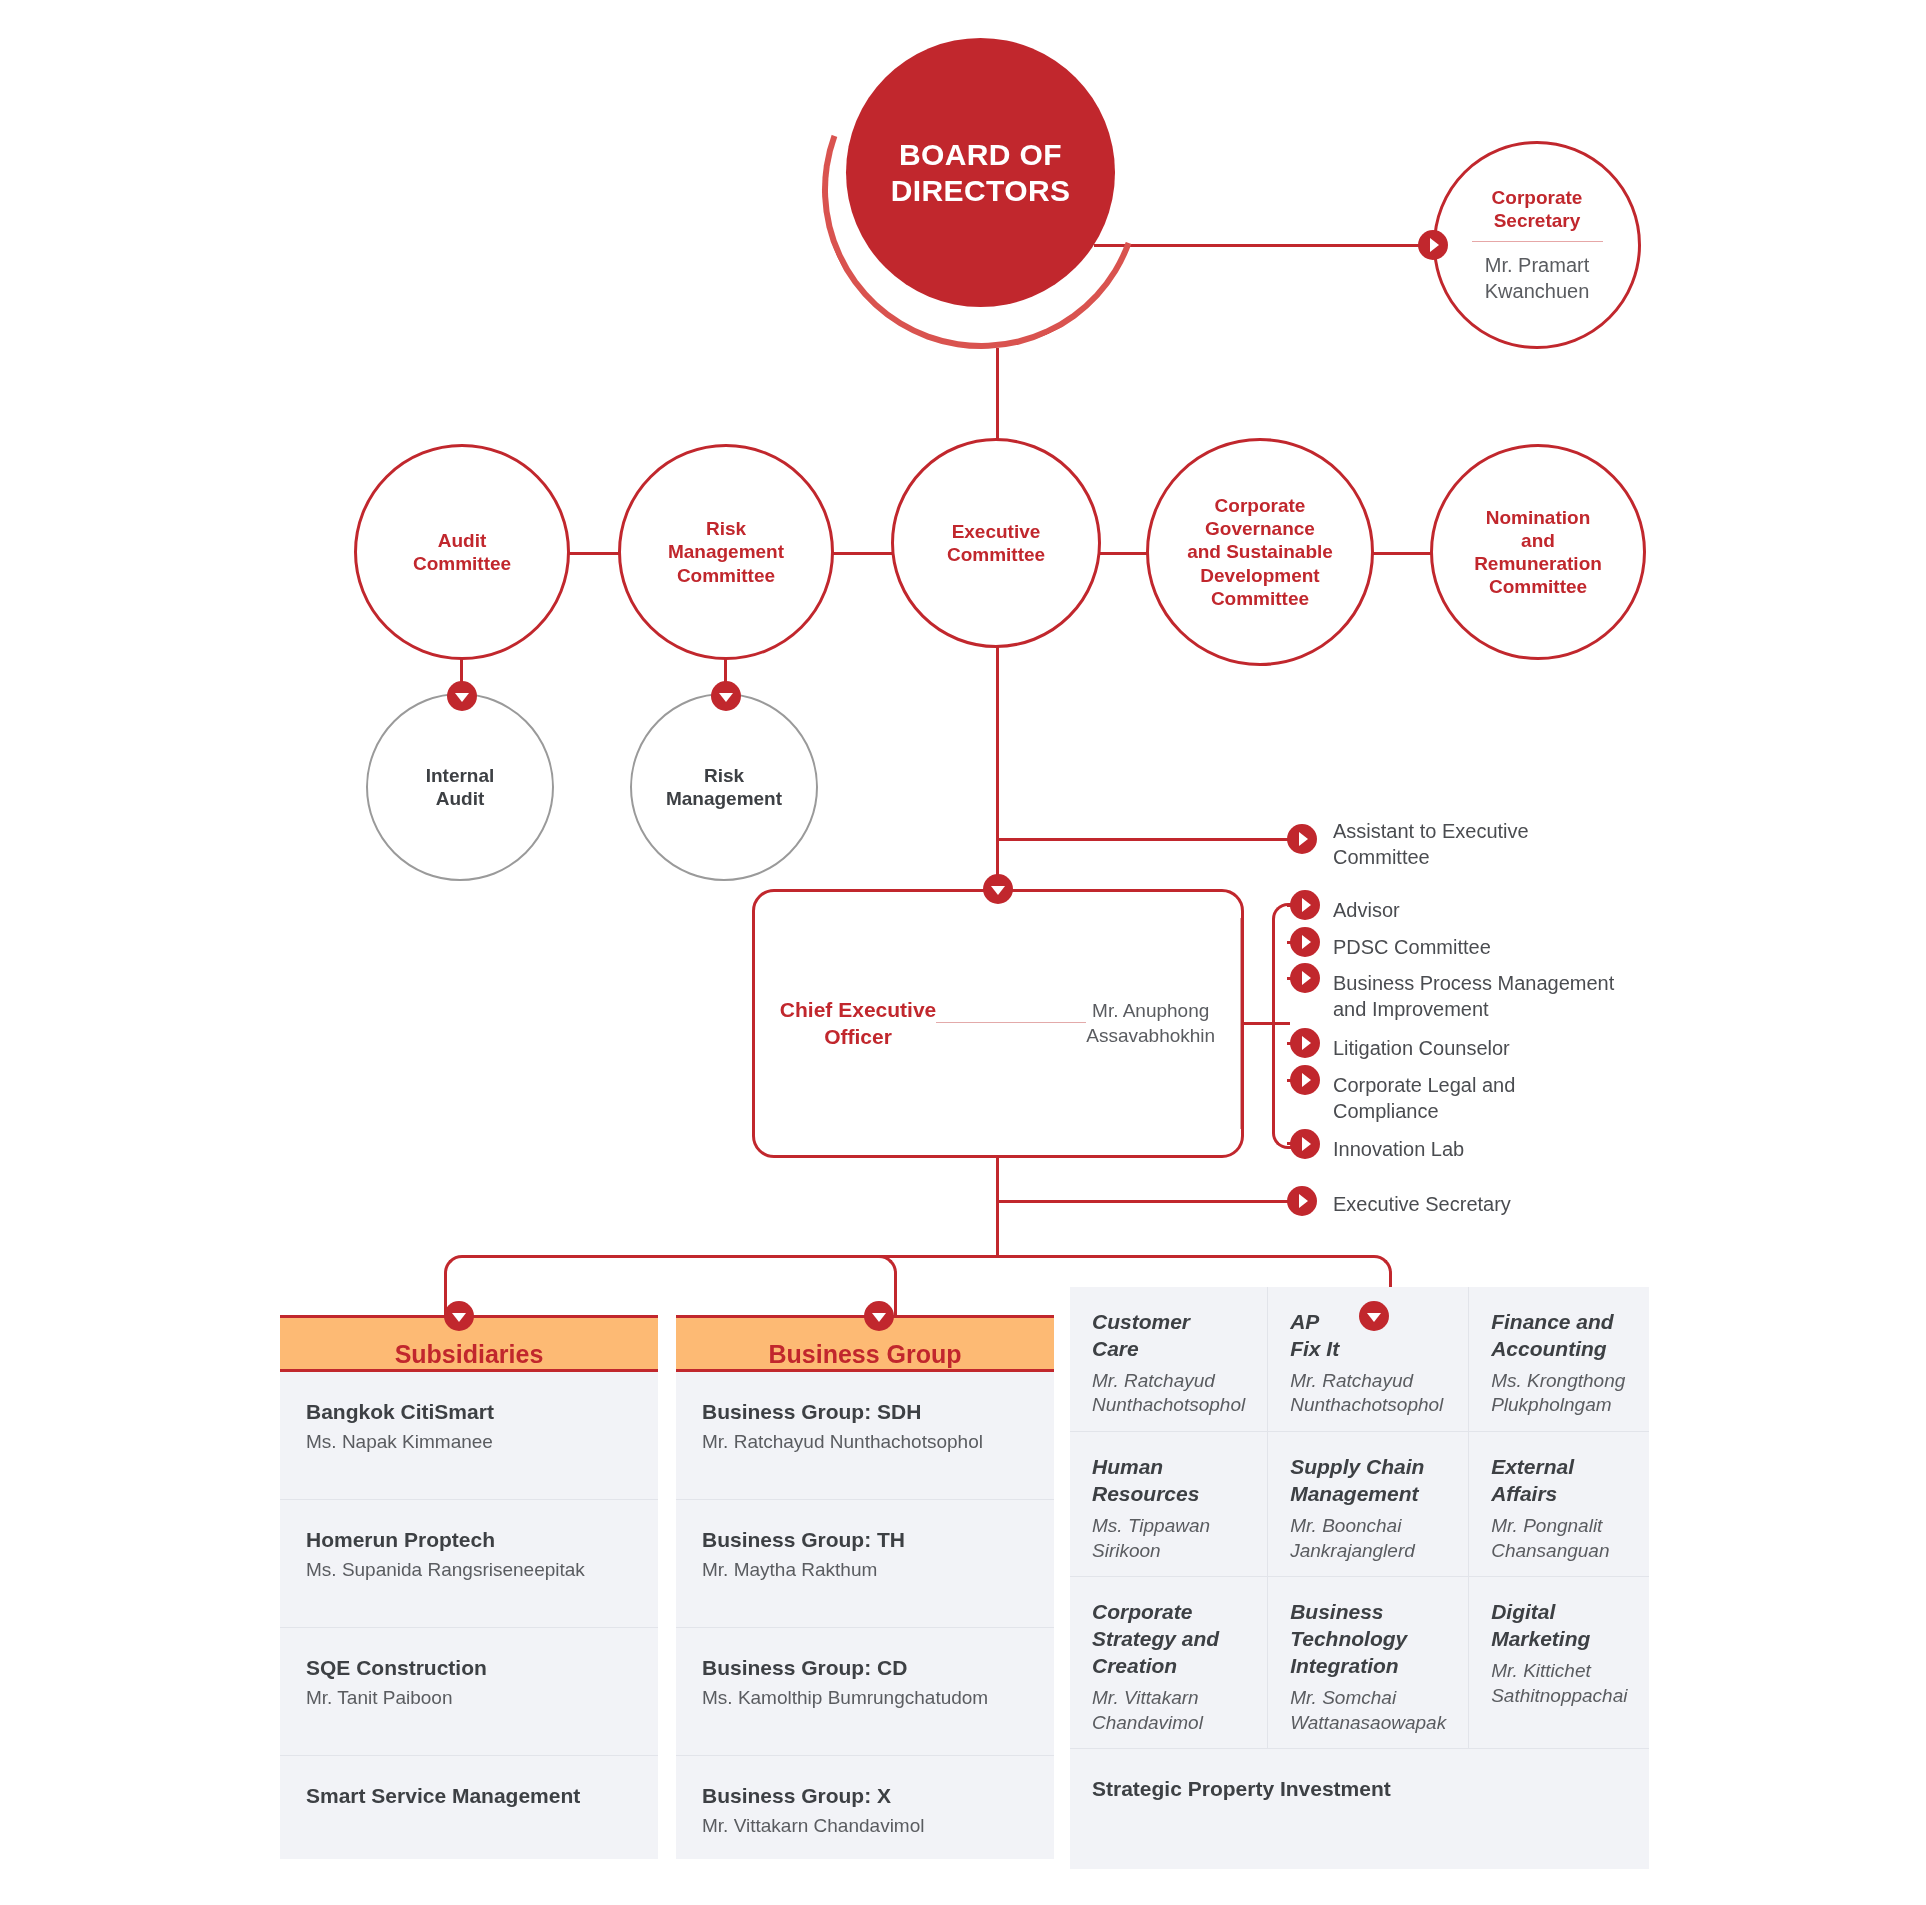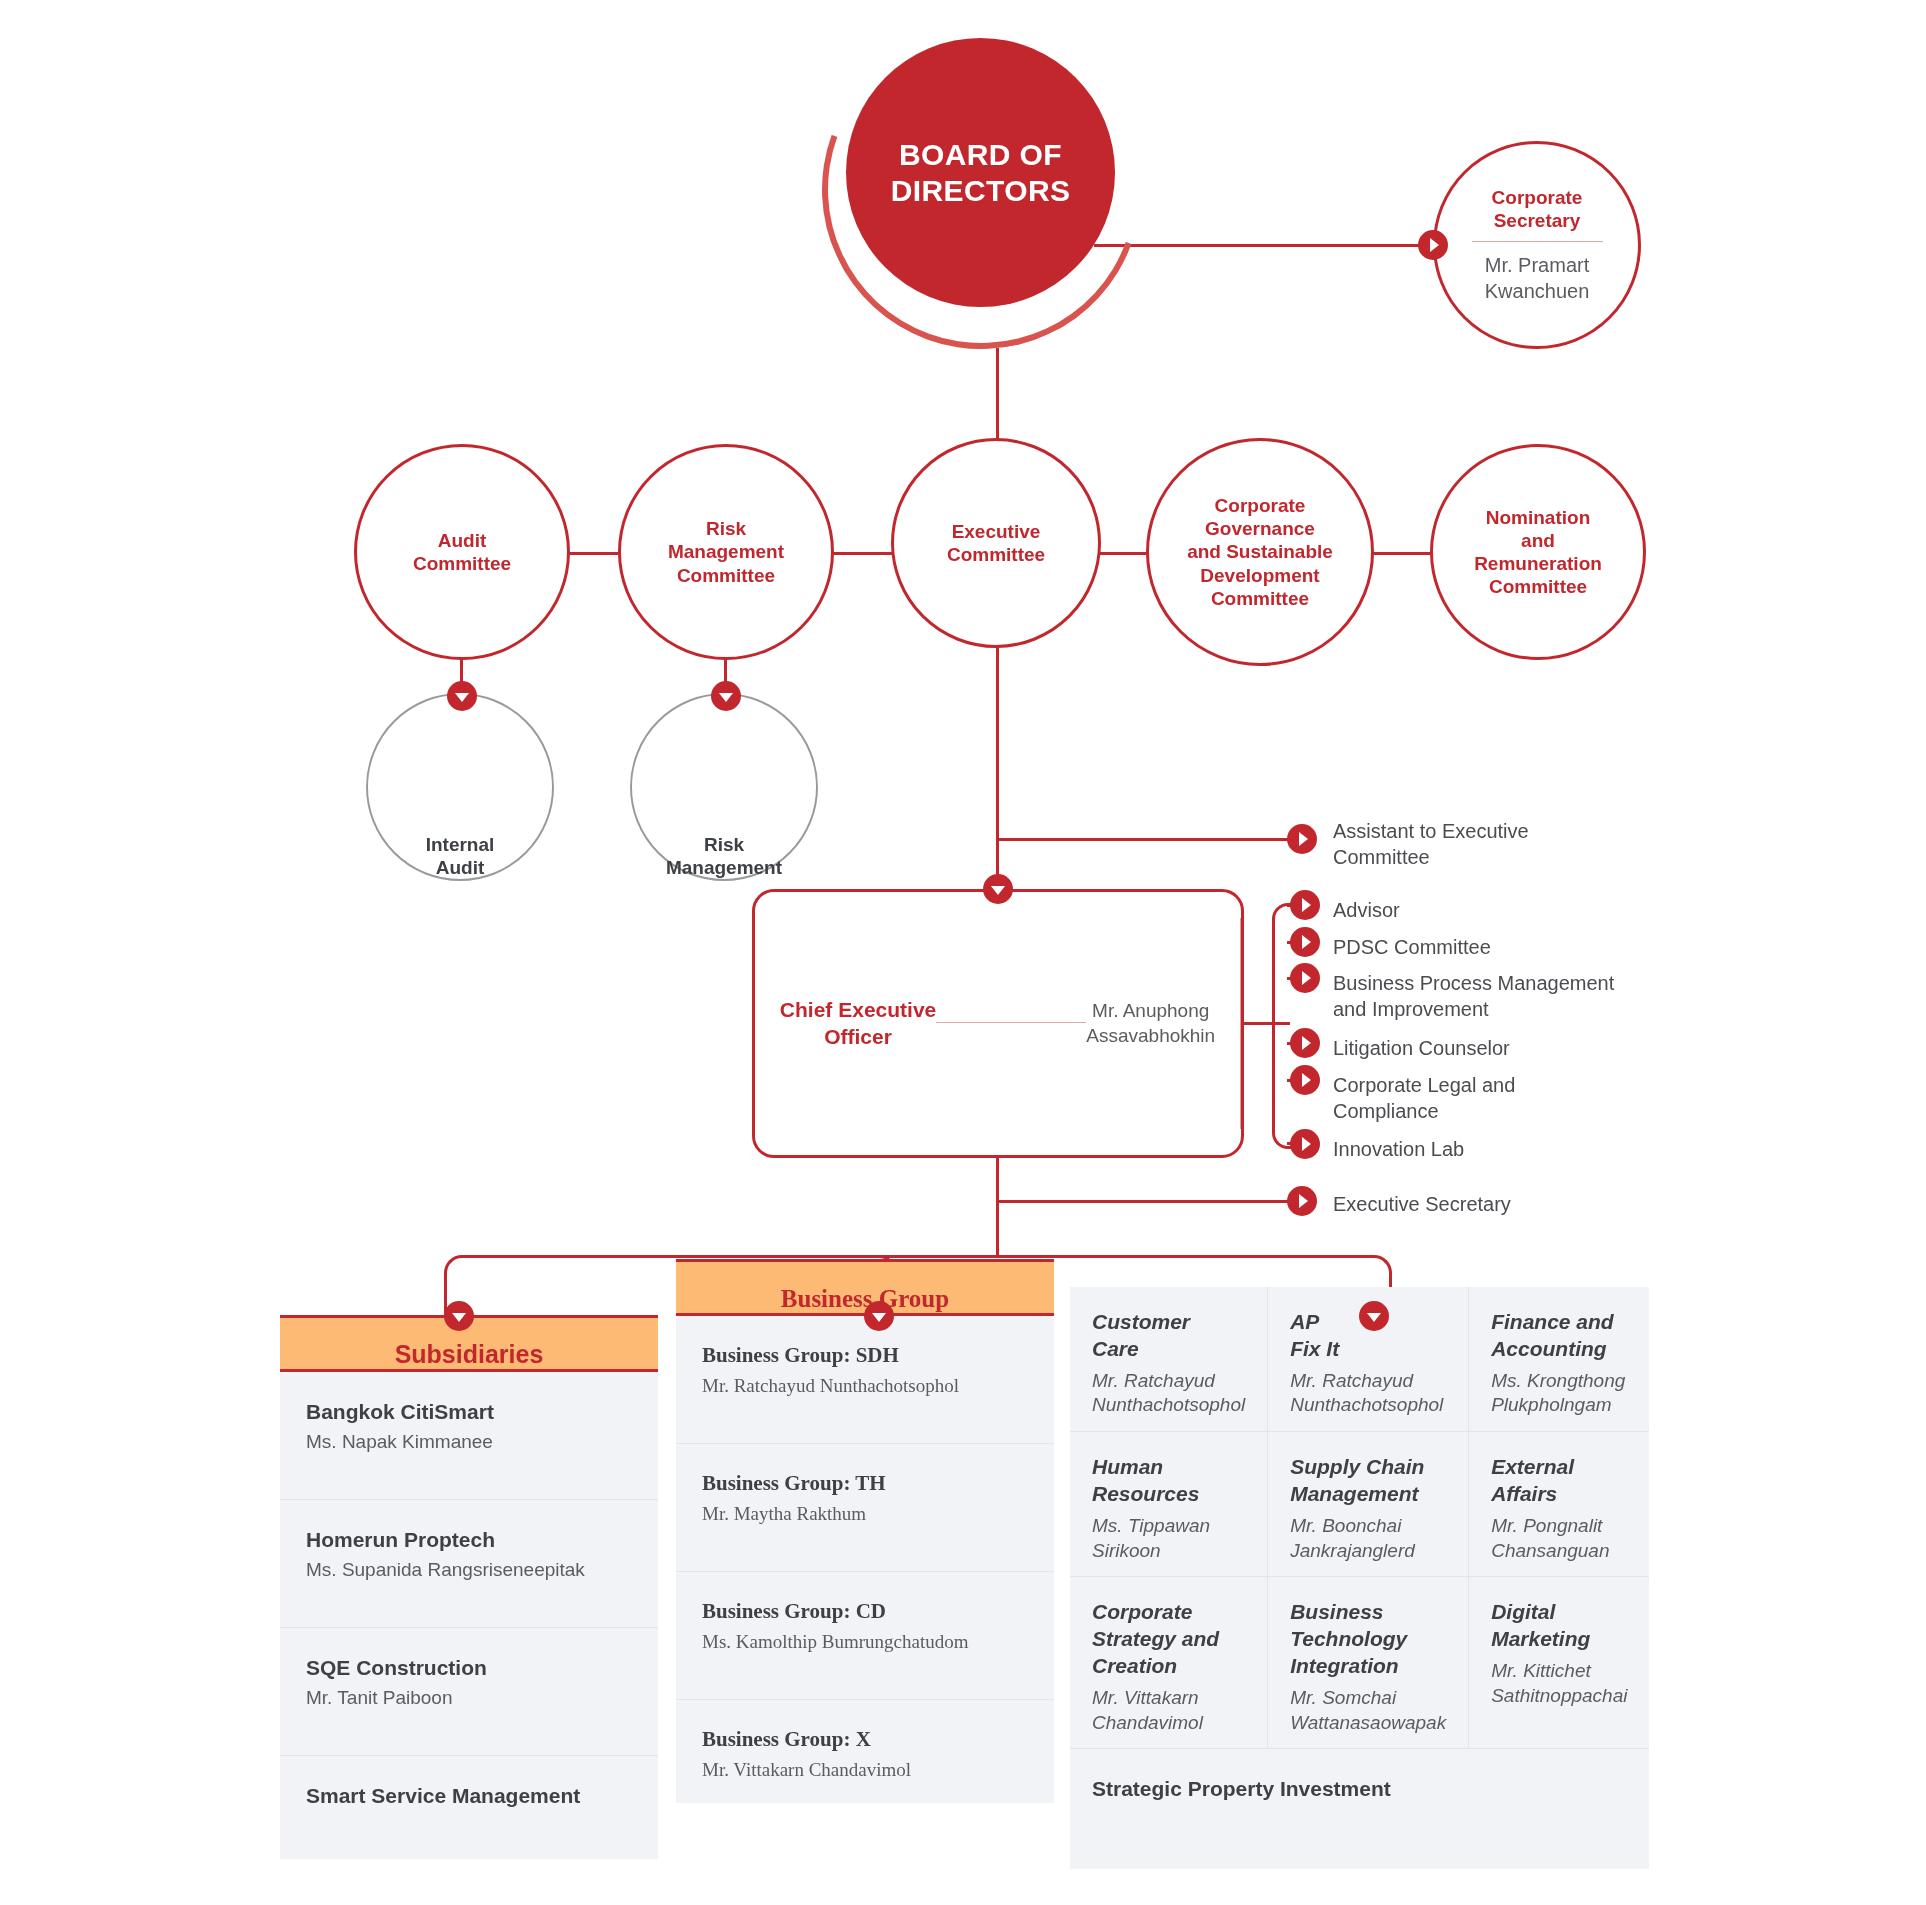--- a/index.html
+++ b/index.html
@@ -42,21 +42,21 @@
 
   
   .circle {
     position: absolute; border-radius: 50%;
     display: flex; flex-direction: column;
     align-items: center; justify-content: center;
     text-align: center; z-index: 6;
     background: #ffffff;
   }
   .circle.red-outline { border: 3px solid #C1272D; }
-  .circle.gray-outline { border: 2px solid #9a9a9a; justify-content: flex-end; }
+  .circle.gray-outline { border: 2px solid #9a9a9a; }
   .circle .ctitle {
     color: #C1272D; font-weight: bold; line-height: 1.22;
   }
   .circle.gray-outline .ctitle { color: #3d4044; }
 
   
   #board-circle {
     position: absolute; left: 846px; top: 38px;
     width: 269px; height: 269px; border-radius: 50%;
     background: #C1272D; z-index: 8;
@@ -315,21 +315,21 @@
         <div class="rname2">SQE Construction</div>
         <div class="rperson">Mr. Tanit  Paiboon</div>
       </div>
       <div class="prow" style="height:104px;">
         <div class="rname2">Smart Service Management</div>
         <div class="rperson"></div>
       </div>
     </div>
   </div>
 
-  <div class="panel" style="left:676px; top:1259px; width:378px; height:554px;font-family:Liberation Serif, serif;">
+  <div class="panel" style="left:676px; top:1315px; width:378px; height:554px;">
     <div class="panel-head">
       <div class="ptitle">Business Group</div>
     </div>
     <div class="plist" style="height:487px;">
       <div class="prow" style="height:128px;">
         <div class="rname2">Business Group: SDH</div>
         <div class="rperson">Mr. Ratchayud  Nunthachotsophol</div>
       </div>
       <div class="prow" style="height:128px;">
         <div class="rname2">Business Group: TH</div>

